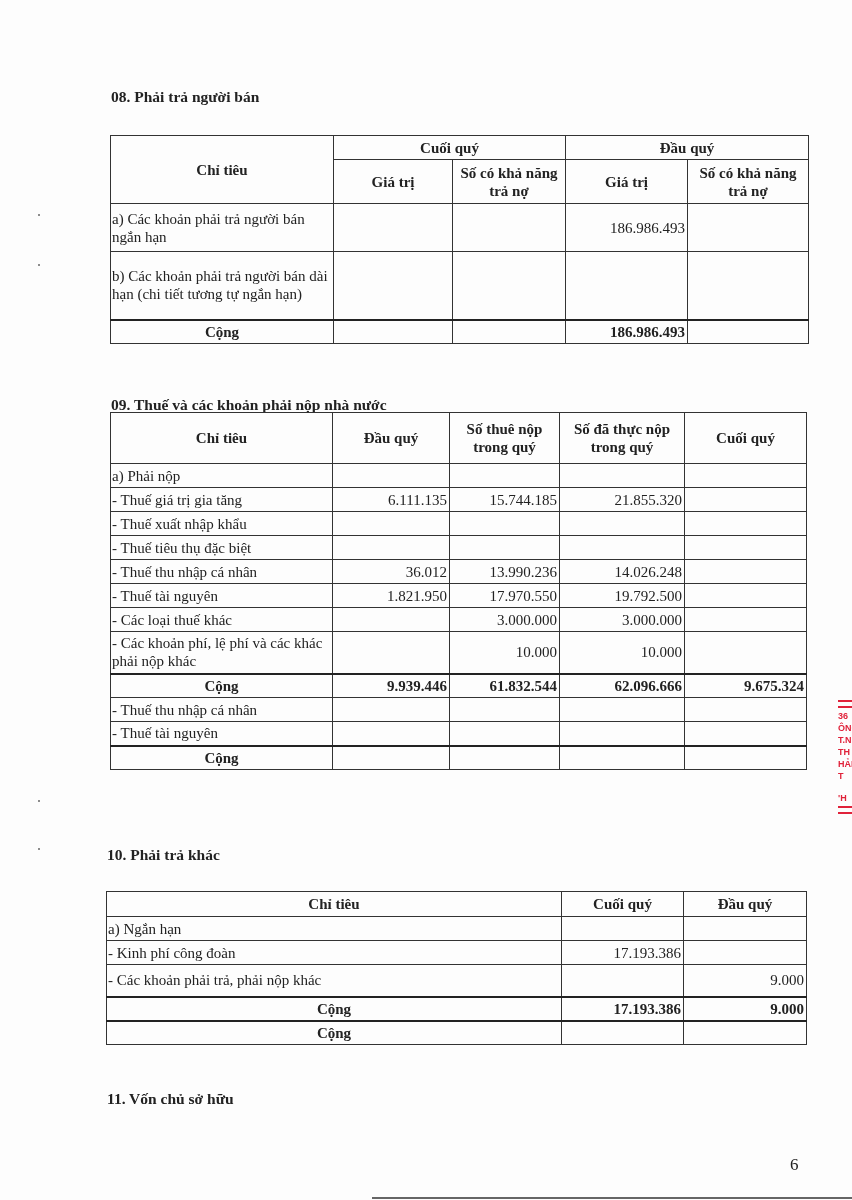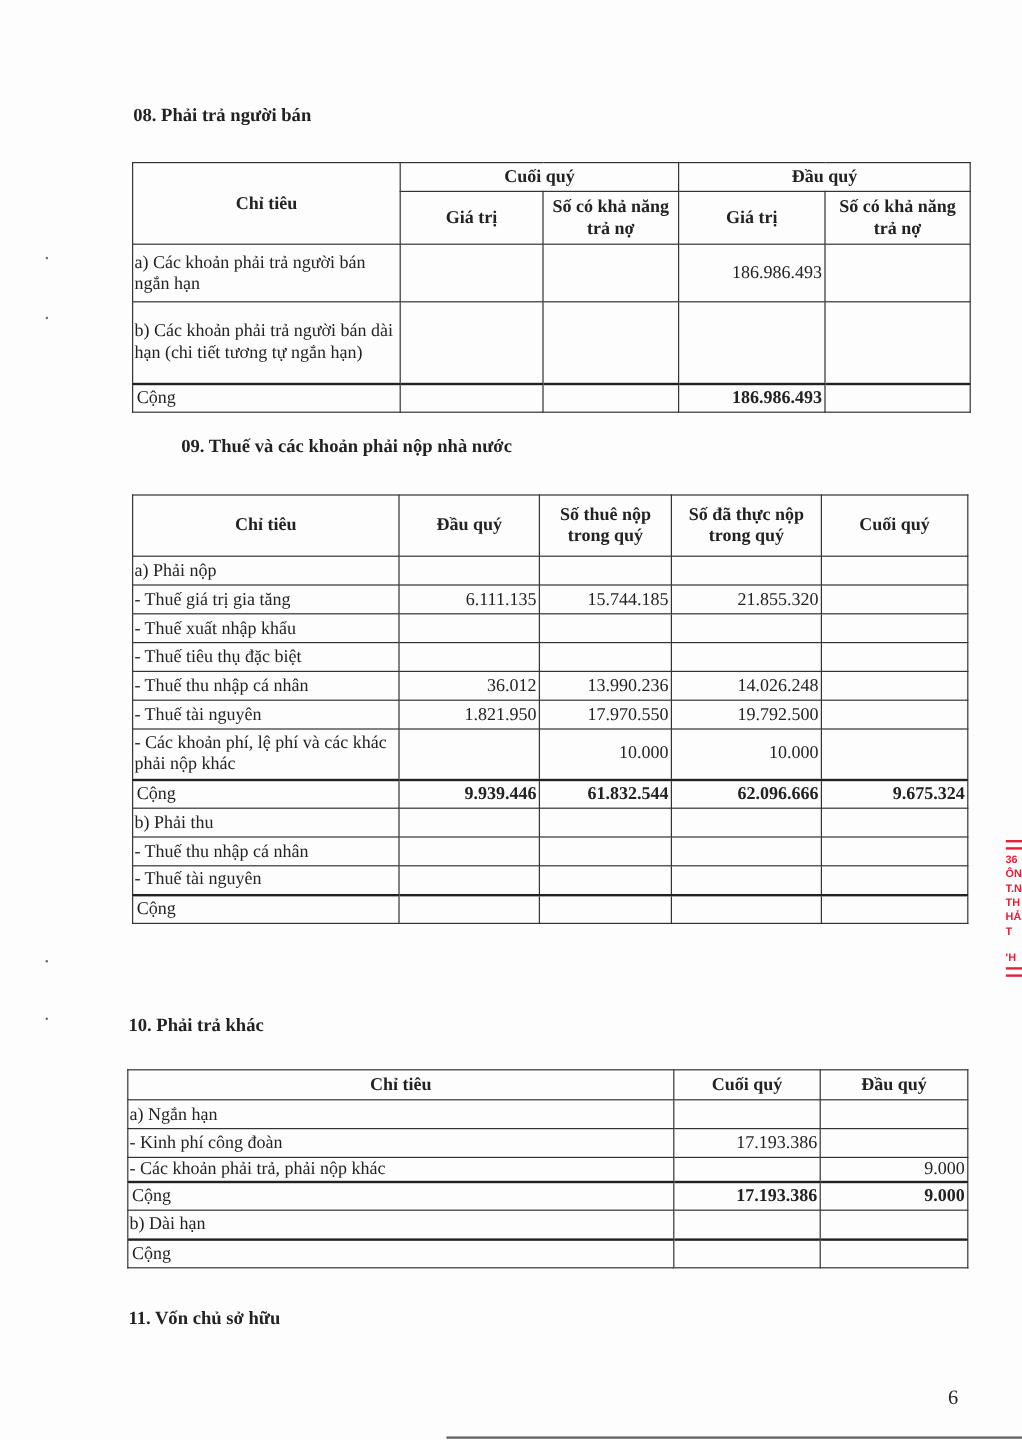--- a/index.html
+++ b/index.html
@@ -6,21 +6,21 @@
   body {
     width: 852px; height: 1200px; background: #fdfdfd; position: relative; overflow: hidden;
     font-family: "Liberation Serif", serif; color: #222; font-size: 15px;
   }
   .h { position: absolute; font-weight: bold; font-size: 15.5px; margin: 0; }
   table { position: absolute; border-collapse: collapse; table-layout: fixed; }
   td, th { border: 1px solid #333; padding: 0 3px; line-height: 18px; vertical-align: middle; font-weight: normal; }
   th { font-weight: bold; text-align: center; }
   td.num { text-align: right; padding-right: 2px; }
   td.lbl { text-align: left; padding-left: 1px; }
-  td.total { text-align: left; font-weight: normal; }
+  td.total { text-align: center; font-weight: bold; }
   td.num.b { font-weight: bold; }
   .thick-top td, .thick-top th { border-top: 2px solid #222; }
   .stamp { position: absolute; right: 0; width: 14px; color: #e0223a; font-family: "Liberation Sans", sans-serif; font-size: 9px; font-weight: bold; line-height: 12px; overflow: hidden; }
   .page-num { position: absolute; left: 790px; top: 1155px; font-size: 17px; font-family: "Liberation Serif", serif; }
   .footer-line { position: absolute; left: 372px; top: 1197px; width: 480px; height: 2px; background: #666; }
   .mark { position: absolute; width: 2px; height: 2px; background: #666; border-radius: 1px; }
 </style>
 </head>
 <body>
 
@@ -63,21 +63,21 @@
   <tr style="height:24px" class="thick-top">
     <td class="total">Cộng</td>
     <td class="num b"></td>
     <td class="num b"></td>
     <td class="num b">186.986.493</td>
     <td class="num b"></td>
   </tr>
 </tbody>
   </table>
 
-<h3 class="h" style="left:111px; top:364px;margin-left:40px;">09. Thuế và các khoản phải nộp nhà nước</h3>
+<h3 class="h" style="left:111px; top:396px;">09. Thuế và các khoản phải nộp nhà nước</h3>
 
 <table style="left:110px; top:412px; width:696px;">
   <colgroup>
       <col style="width:222px">
       <col style="width:117px">
       <col style="width:110px">
       <col style="width:125px">
       <col style="width:122px">
     </colgroup>
   <tbody>
@@ -123,40 +123,40 @@
     <td class="num">14.026.248</td>
     <td class="num"></td>
   </tr>
   <tr style="height:24px">
     <td class="lbl">- Thuế tài nguyên</td>
     <td class="num">1.821.950</td>
     <td class="num">17.970.550</td>
     <td class="num">19.792.500</td>
     <td class="num"></td>
   </tr>
+  <tr style="height:24px">
+    <td class="lbl">- Các loại thuế khác</td>
+    <td class="num"></td>
+    <td class="num">3.000.000</td>
+    <td class="num">3.000.000</td>
+    <td class="num"></td>
+  </tr>
   <tr style="height:42px">
     <td class="lbl">- Các khoản phí, lệ phí và các khác phải nộp khác</td>
     <td class="num"></td>
     <td class="num">10.000</td>
     <td class="num">10.000</td>
     <td class="num"></td>
   </tr>
   <tr style="height:24px" class="thick-top">
     <td class="total">Cộng</td>
     <td class="num b">9.939.446</td>
     <td class="num b">61.832.544</td>
     <td class="num b">62.096.666</td>
     <td class="num b">9.675.324</td>
-  </tr>
-  <tr style="height:24px">
-    <td class="lbl">b) Phải thu</td>
-    <td></td>
-        <td></td>
-        <td></td>
-        <td></td>
   </tr>
   <tr style="height:24px">
     <td class="lbl">- Thuế thu nhập cá nhân</td>
     <td class="num"></td>
     <td class="num"></td>
     <td class="num"></td>
     <td class="num"></td>
   </tr>
   <tr style="height:24px">
     <td class="lbl">- Thuế tài nguyên</td>
@@ -192,34 +192,29 @@
   <tr style="height:24px">
     <td class="lbl">a) Ngắn hạn</td>
     <td></td>
         <td></td>
   </tr>
   <tr style="height:24px">
     <td class="lbl">- Kinh phí công đoàn</td>
     <td class="num">17.193.386</td>
     <td class="num"></td>
   </tr>
-  <tr style="height:20px">
+  <tr style="height:32px">
     <td class="lbl">- Các khoản phải trả, phải nộp khác</td>
     <td class="num"></td>
     <td class="num">9.000</td>
   </tr>
   <tr style="height:24px" class="thick-top">
     <td class="total">Cộng</td>
     <td class="num b">17.193.386</td>
     <td class="num b">9.000</td>
-  </tr>
-  <tr style="height:24px">
-    <td class="lbl">b) Dài hạn</td>
-    <td></td>
-        <td></td>
   </tr>
   <tr style="height:24px" class="thick-top">
     <td class="total">Cộng</td>
     <td class="num b"></td>
     <td class="num b"></td>
   </tr>
 </tbody>
   </table>
 
 <h3 class="h" style="left:107px; top:1090px;">11. Vốn chủ sở hữu</h3>

